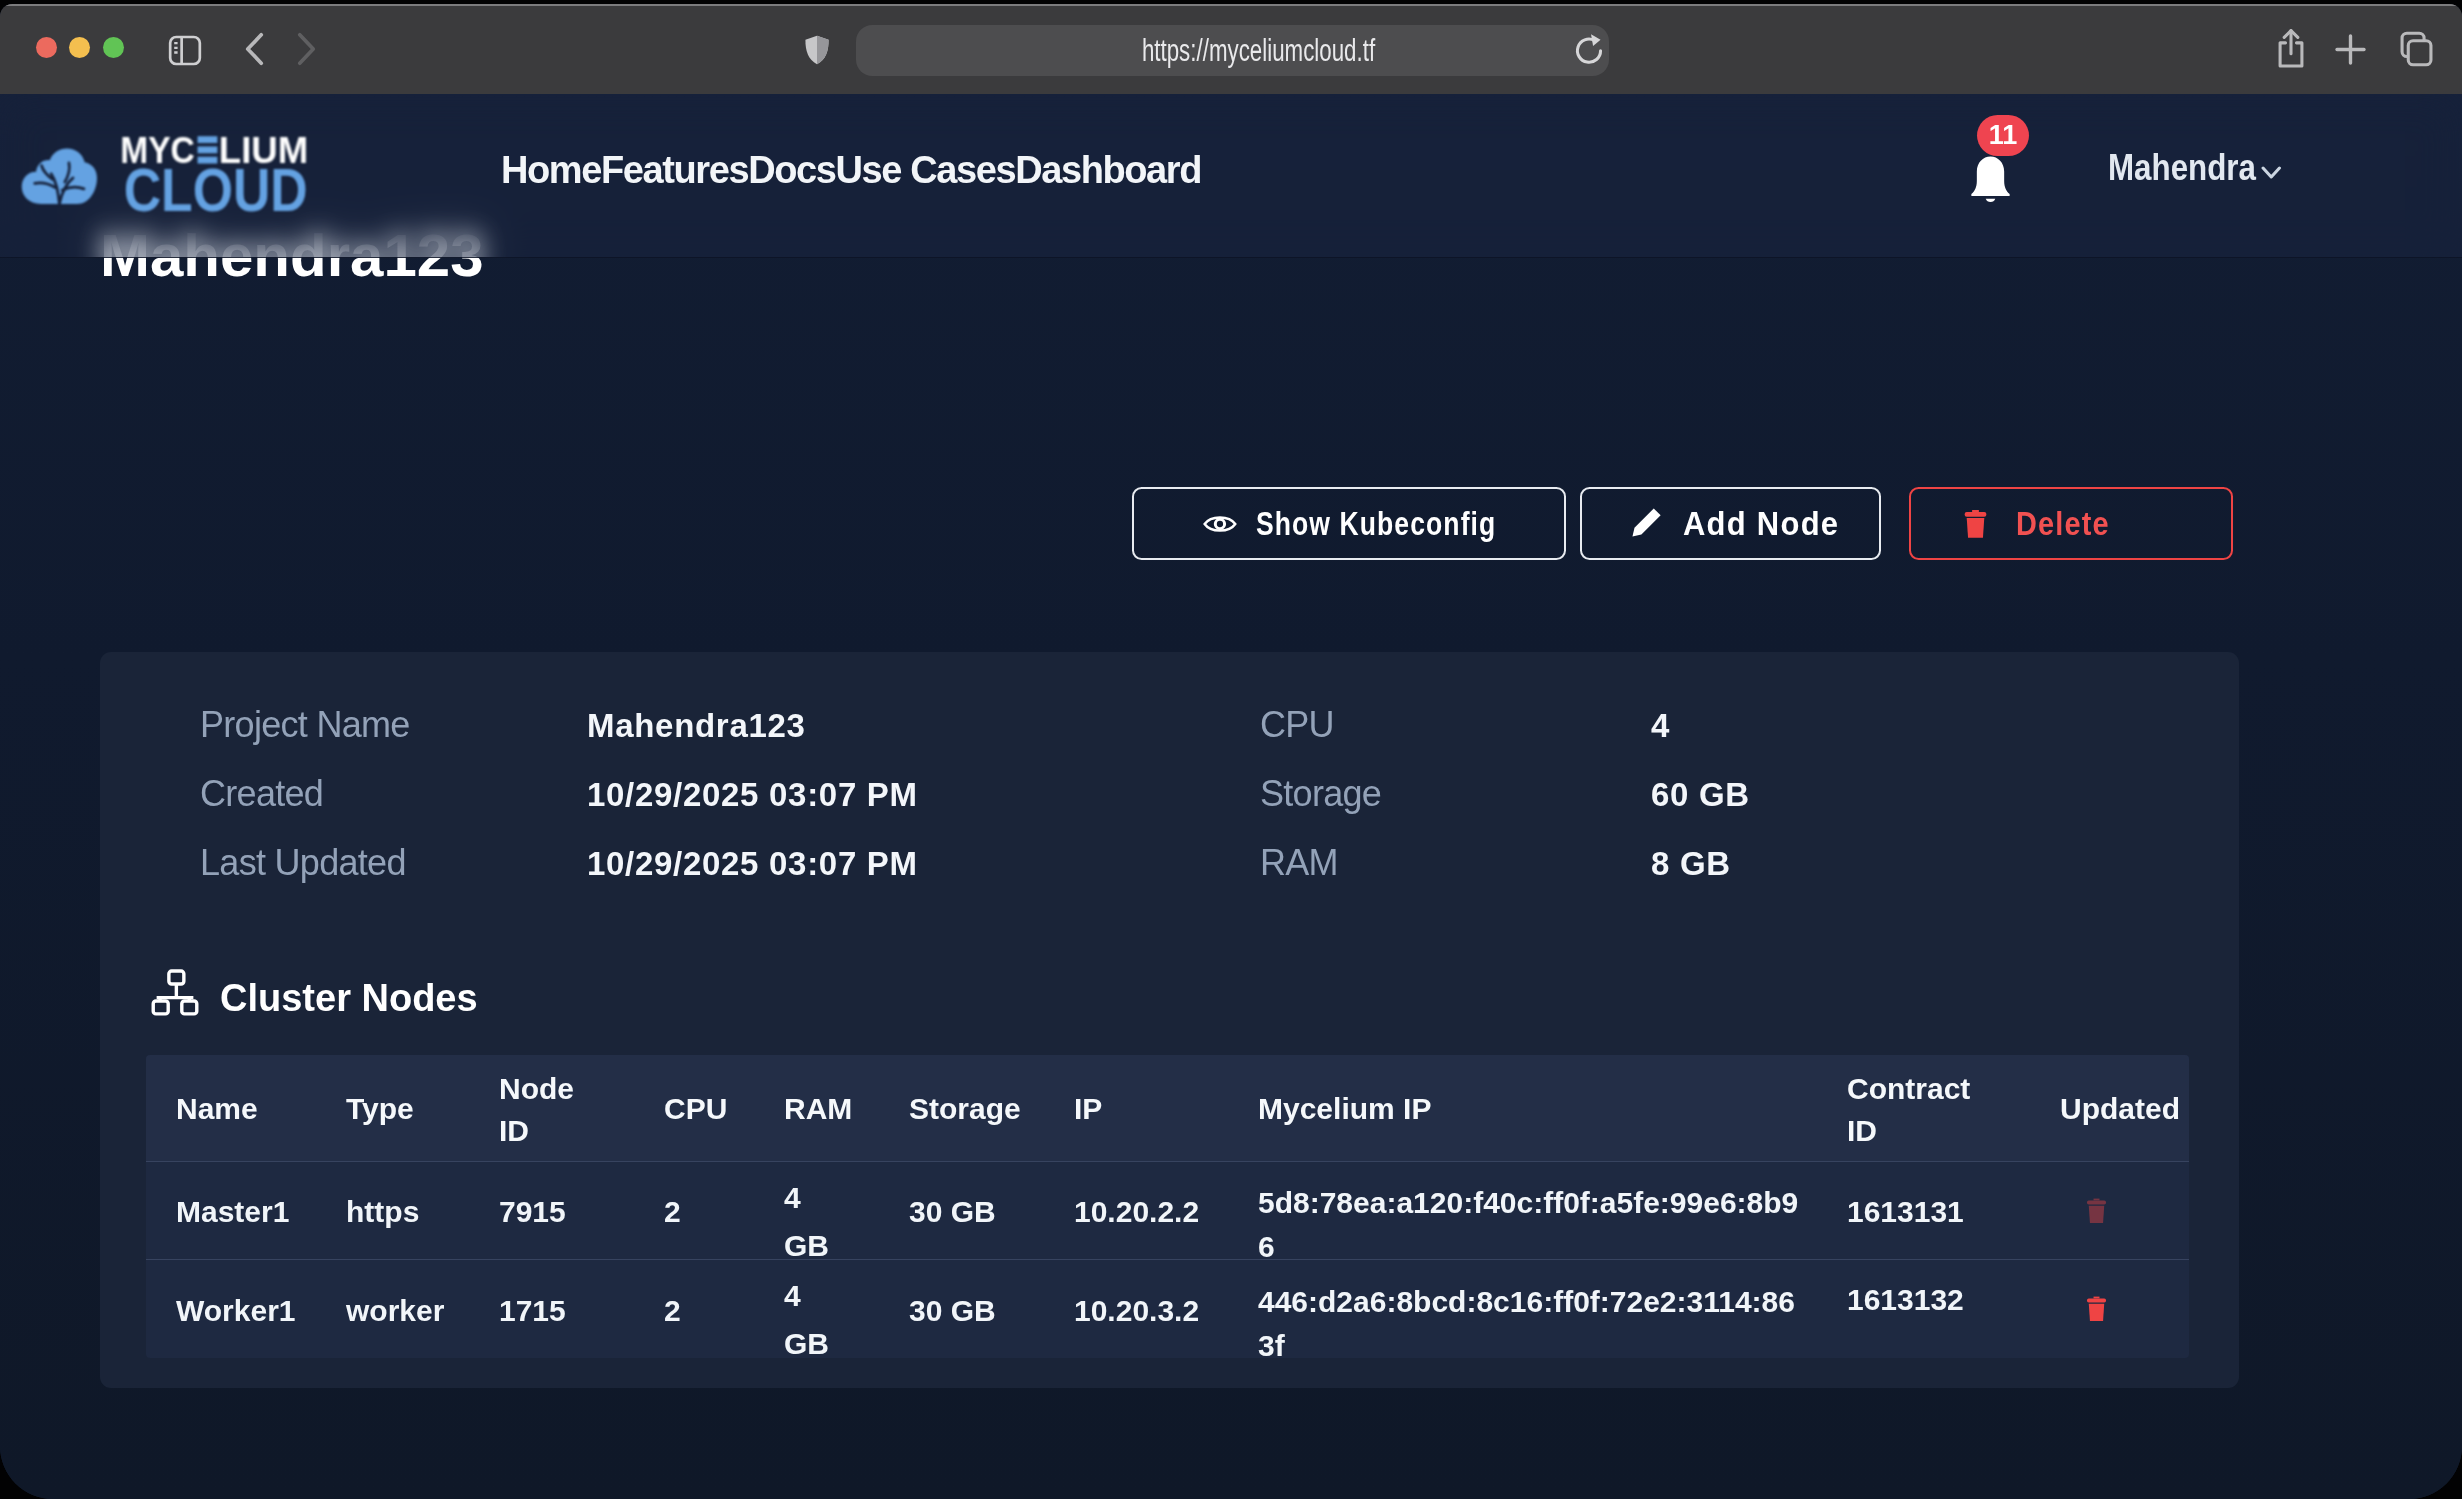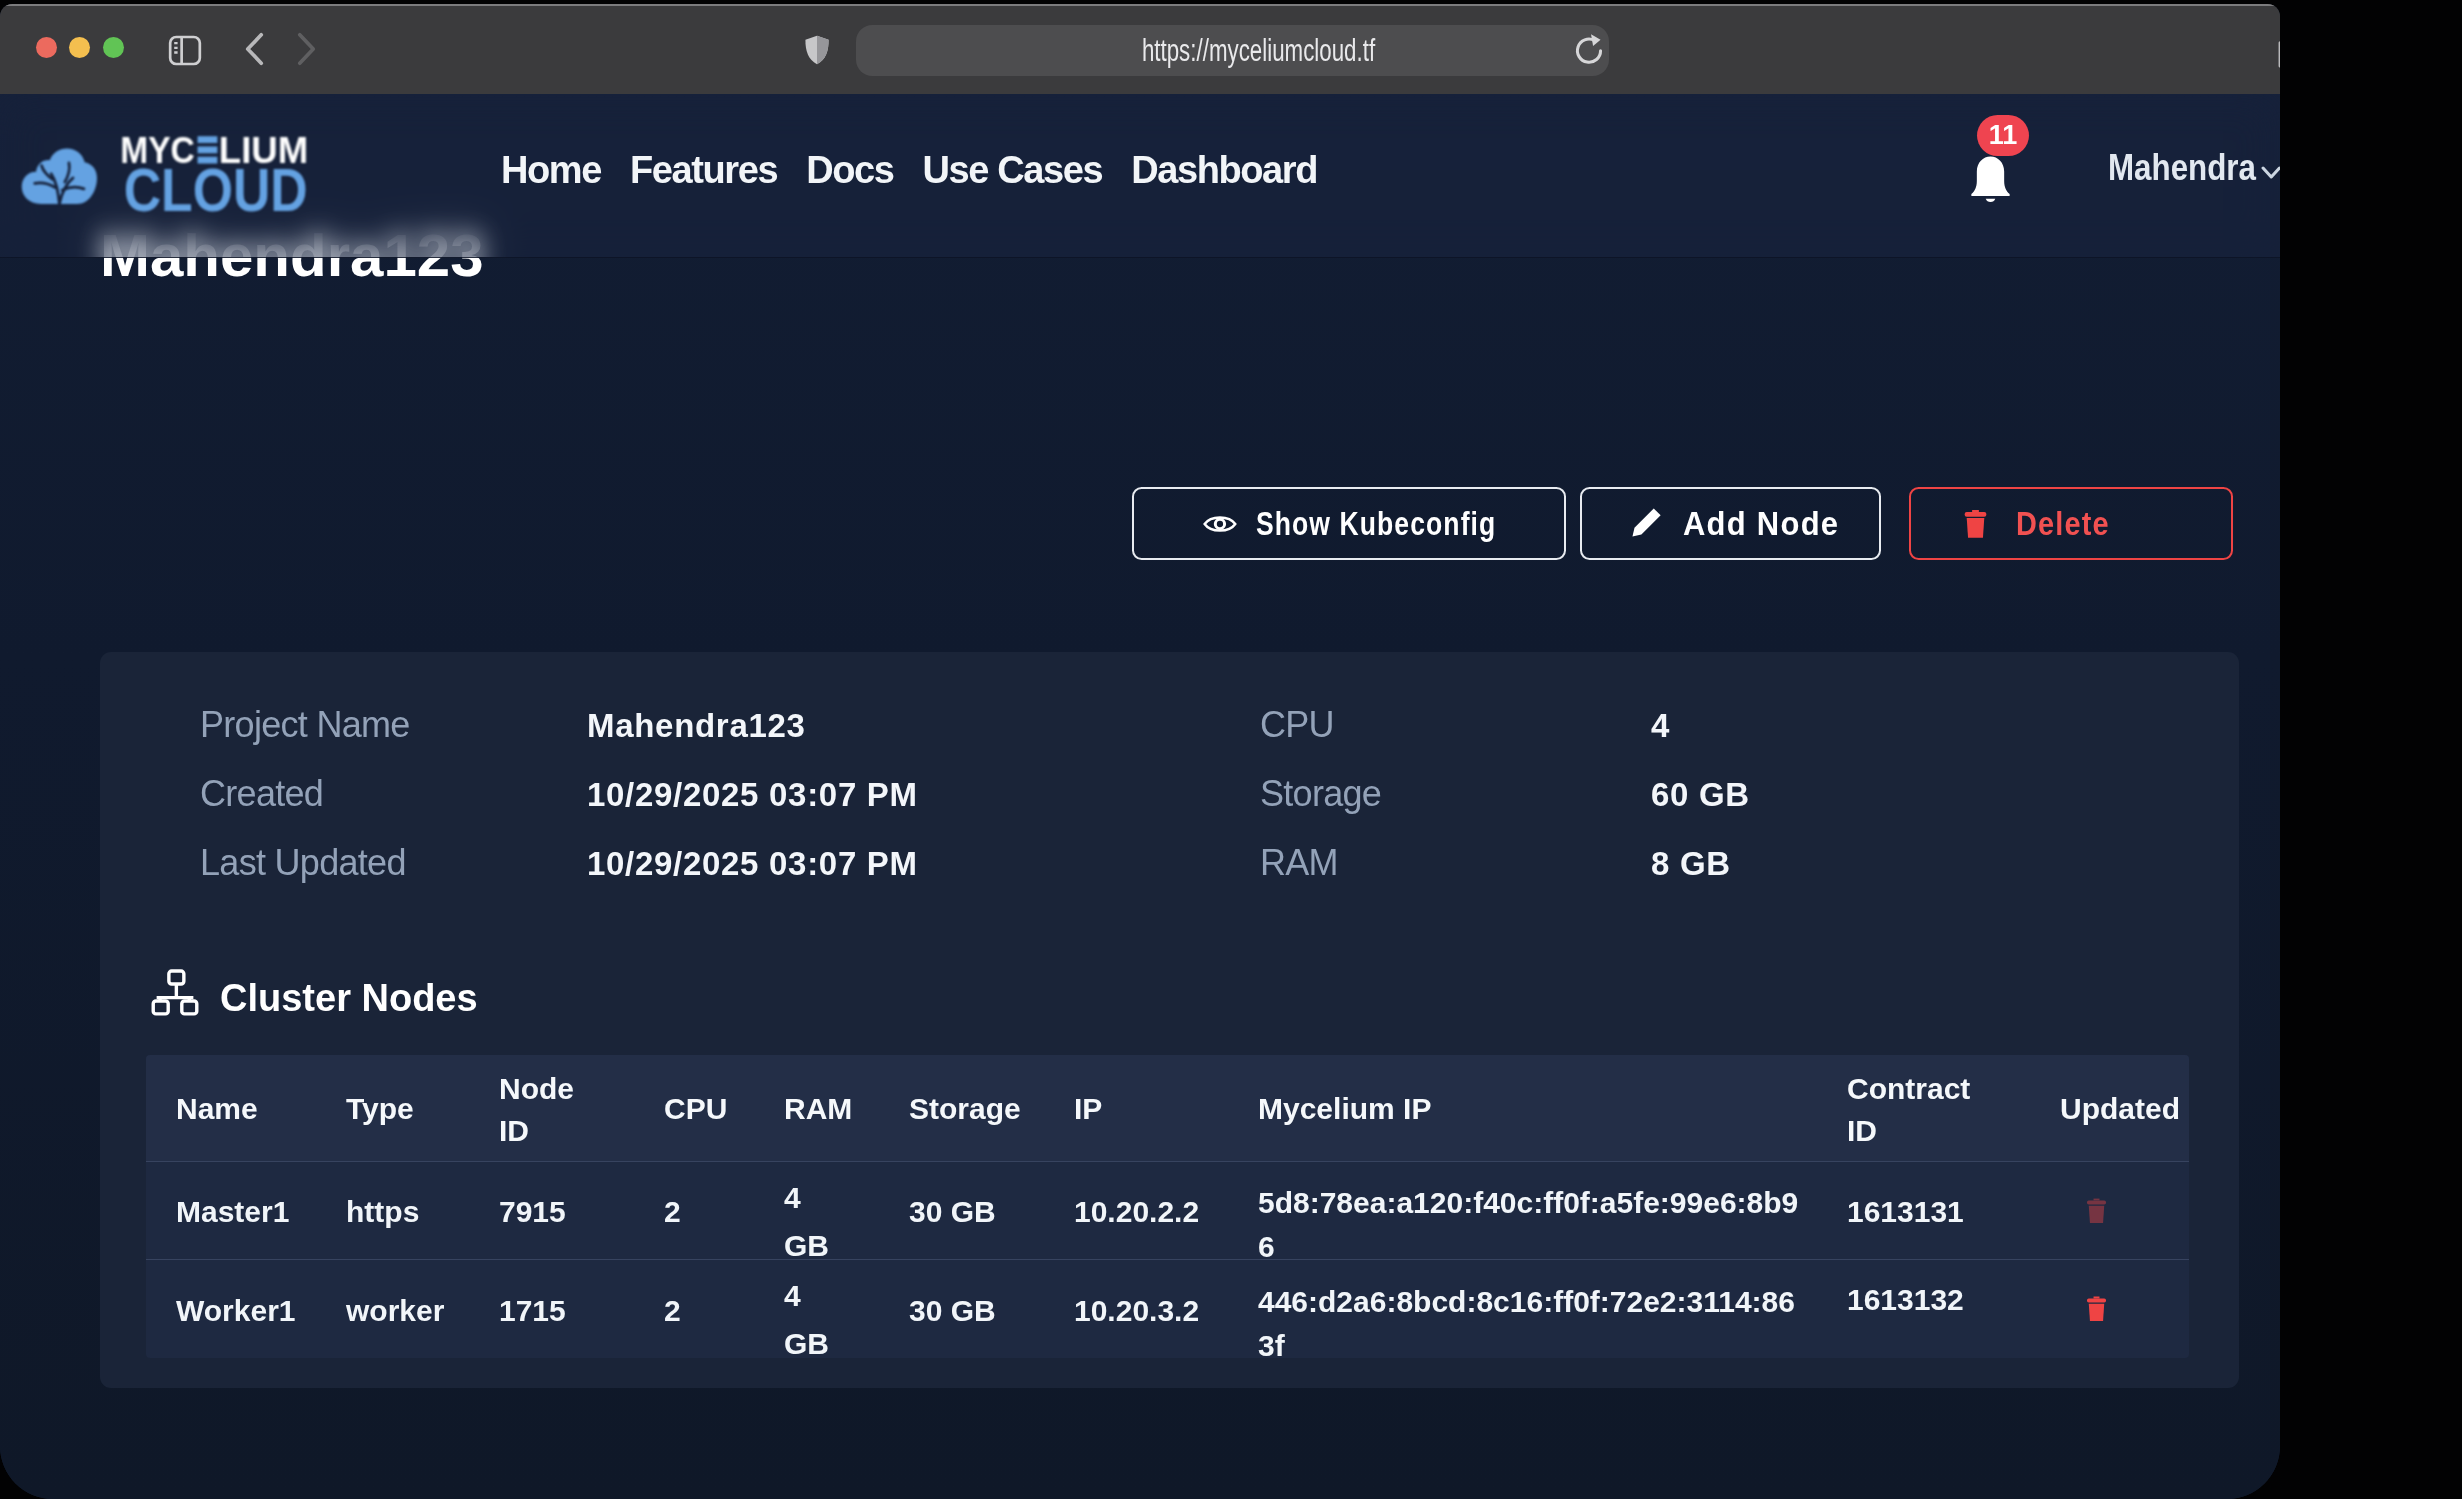--- a/index.html
+++ b/index.html
@@ -1,17 +1,17 @@
 <!DOCTYPE html>
 <html style="font-size:11px"><head>
 <meta charset="utf-8">
 <style>
 * { margin:0; padding:0; box-sizing:border-box; }
 html,body { width:2462px; height:1499px; background:#020203; font-family:"Liberation Sans", sans-serif; overflow:hidden; }
-.win { position:absolute; left:0; top:4.1px; width:2280px; height:1495px; border-radius:12.3px 12.3px 53px 53px; overflow:hidden; background:#111b30; }
+.win { position:absolute; left:0; top:4.1px; width:2462px; height:1495px; border-radius:12.3px 12.3px 53px 53px; overflow:hidden; background:#111b30; }
 .chrome { position:absolute; left:0; top:0; width:100%; height:90px; background:#3b3b3d; border-top:2.1px solid #7c7c7e; }
 .tl { position:absolute; top:31px; width:21px; height:21px; border-radius:50%; }
 .tl.r { left:36px; background:#ec6a5e; }
 .tl.y { left:69px; background:#f4bf4f; }
 .tl.g { left:103px; background:#61c455; }
 .cicon { position:absolute; }
 .pill { position:absolute; left:856px; top:18.5px; width:753px; height:51px; background:#4d4d4f; border-radius:16.4px; }
 .url { position:absolute; left:26px; top:0; width:100%; height:51px; line-height:51px; text-align:center; font-size:31px; color:#e9e9eb; transform:scaleX(0.72); }
 .page { position:absolute; left:0; top:90px; width:2462px; height:1405px; background:linear-gradient(180deg,#121d33 0%, #101a2e 40%, #0f1828 100%); }
 .h1 { position:absolute; left:100px; top:132px; font-size:60px; line-height:60px; font-weight:700; color:#ffffff; }
@@ -26,21 +26,21 @@
 .val { position:absolute; font-size:33px; line-height:33px; font-weight:700; color:#f3f6fa; letter-spacing:0.7px; }
 .secttl { position:absolute; left:120px; top:327px; font-size:38px; line-height:38px; font-weight:700; color:#ffffff; }
 .tbl { position:absolute; left:46px; top:403px; width:2043px; height:303px; background:#1e2941; border-radius:4.1px; }
 .thead { position:absolute; left:0; top:0; width:100%; height:106px; background:#232e47; border-radius:4.1px 4.1px 0 0; }
 .th { position:absolute; font-size:30px; line-height:42px; font-weight:700; color:#f5f8fb; }
 .td { position:absolute; font-size:30px; line-height:30px; font-weight:700; color:#f1f5f9; }
 .div1 { position:absolute; left:0; top:106px; width:100%; height:1.4px; background:#37435f; }
 .div2 { position:absolute; left:0; top:204px; width:100%; height:1.4px; background:#37435f; }
 .nav { position:absolute; left:0; top:0; width:2462px; height:164px; background:rgba(26,37,64,0.55); backdrop-filter:blur(20.5px); -webkit-backdrop-filter:blur(20.5px); border-bottom:1.4px solid rgba(8,14,28,0.6); overflow:hidden; }
 .ghost { position:absolute; left:100px; top:132px; font-size:60px; line-height:60px; font-weight:700; color:#eef3fa; filter:blur(12.3px); opacity:0.85; }
-.navlinks { position:absolute; left:501px; top:58px; display:flex; gap:29px; font-size:38px; line-height:37px; font-weight:700; color:#f2f5f8; letter-spacing:-1.4px; }
+.navlinks { position:absolute; left:501px; top:58px; display:flex; font-size:38px; line-height:37px; font-weight:700; color:#f2f5f8; letter-spacing:-1.4px; }
 .badge { position:absolute; left:1977px; top:21px; width:52px; height:41px; background:#ef4450; border-radius:20.5px; color:#fff; font-size:27px; font-weight:700; text-align:center; line-height:41px; }
 .user { position:absolute; left:2108px; top:55px; font-size:36px; line-height:37px; font-weight:700; color:#e2e8f0; transform:scaleX(0.87); transform-origin:left; }
 </style>
 </head>
 <body>
 <div class="win">
   <div class="chrome">
     <div class="tl r"></div>
       <div class="tl y"></div>
       <div class="tl g"></div>

